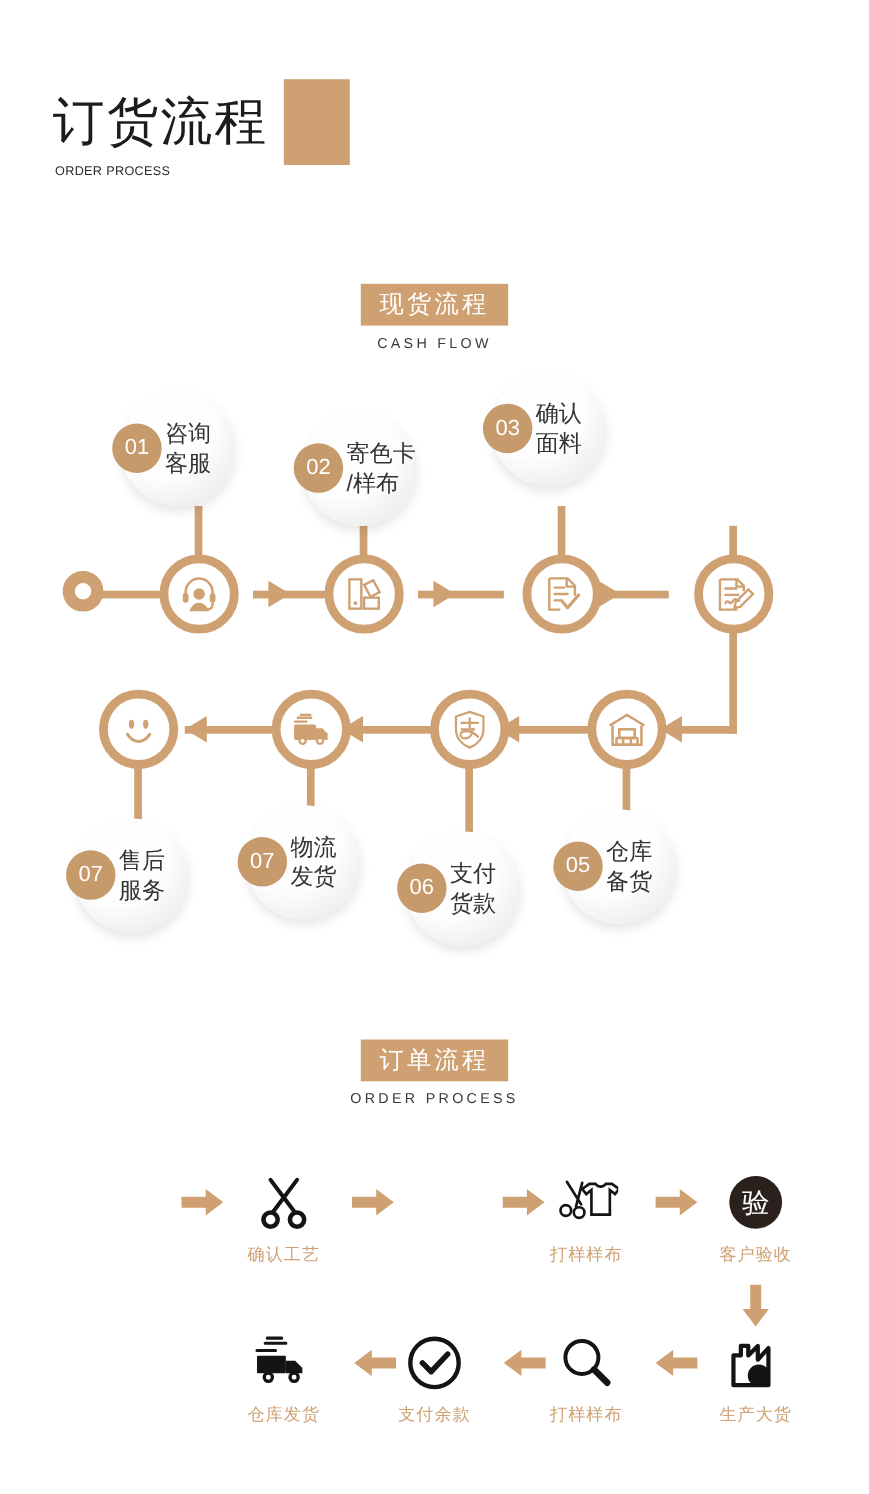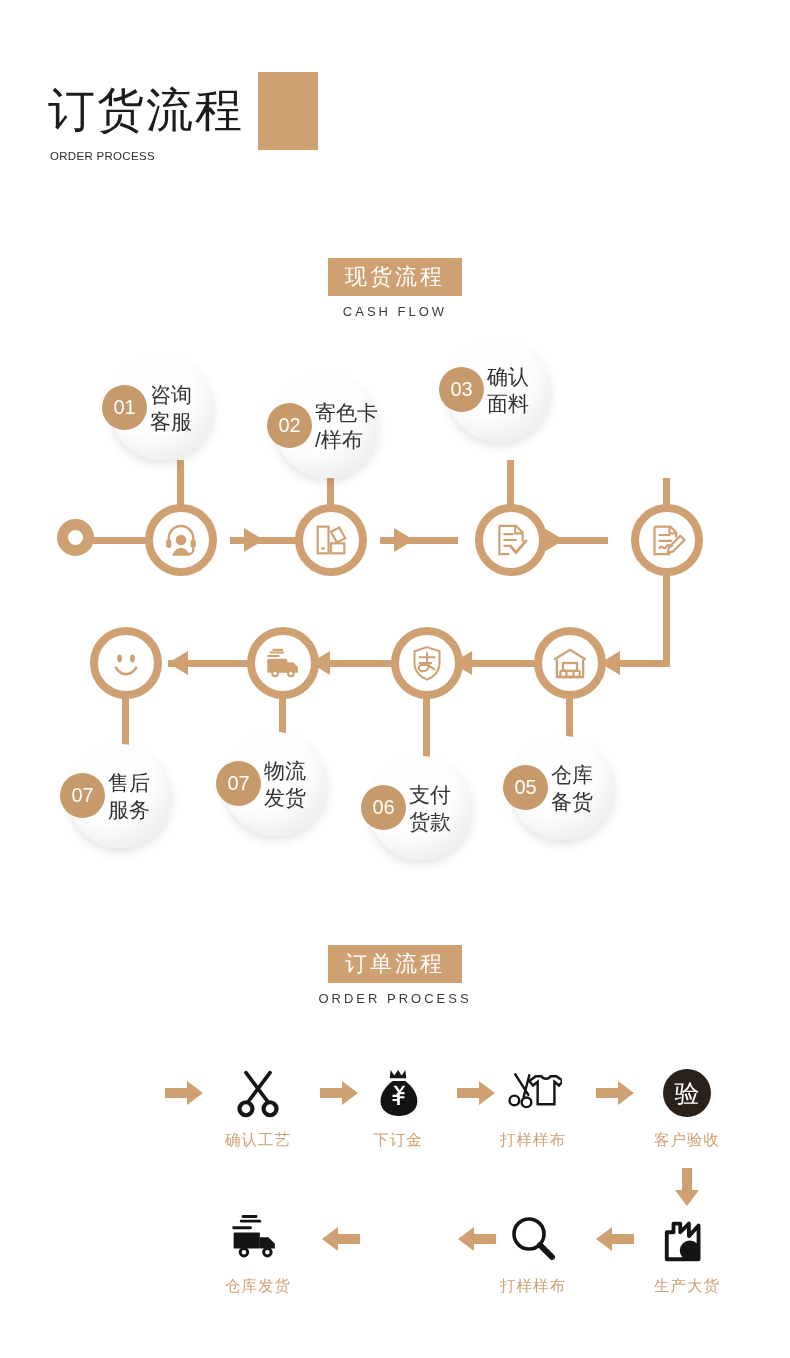--- a/index.html
+++ b/index.html
@@ -320,30 +320,20 @@
           <circle cx="40" cy="45" r="7" stroke-width="4.5"></circle>
         </svg>
       </div>
       <div class="blabel">确认工艺</div>
     </div>
 
     <svg class="fat-arrow" style="left:318px; top:16px;" viewBox="0 0 42 30">
       <path d="M2 10h22V3l16 12-16 12v-7H2z" fill="#cfa172"></path>
     </svg>
 
-    <div class="bcell" style="left:343px;">
-      <div class="bicon">
-        <svg width="46" height="54" viewBox="0 0 50 58" fill="#141414">
-          <path d="M17 4l4 6 4-6 4 6 4-6 1 9H16z"></path>
-          <path d="M19 16h14c8 6 13 14 13 22 0 10-9 16-20 16S6 48 6 38c0-8 5-16 13-22z"></path>
-          <path d="M25 28l-5-7h3.5l3.2 5 3.2-5H33l-5 7h4v2.4h-5v2h5v2.4h-5V42h-3v-4.2h-5v-2.4h5v-2h-5V31h4z" fill="#fff"></path>
-        </svg>
-      </div>
-      <div class="blabel">下订金</div>
-    </div>
 
     <svg class="fat-arrow" style="left:455px; top:16px;" viewBox="0 0 42 30">
       <path d="M2 10h22V3l16 12-16 12v-7H2z" fill="#cfa172"></path>
     </svg>
 
     <div class="bcell" style="left:478px;">
       <div class="bicon">
         <svg width="58" height="54" viewBox="0 0 62 58" fill="none" stroke="#141414" stroke-width="2.6" stroke-linecap="round">
           <path d="M27 10l-6 23M12 9l14 22"></path>
           <circle cx="11" cy="37" r="5.2"></circle>
@@ -385,20 +375,29 @@
           <circle cx="42" cy="40" r="4" fill="#fff" stroke="#141414" stroke-width="3.2"></circle>
         </svg>
       </div>
       <div class="blabel">仓库发货</div>
     </div>
 
     <svg class="fat-arrow" style="left:320px; top:16px;" viewBox="0 0 42 30">
       <path d="M40 10H18V3L2 15l16 12v-7h22z" fill="#cfa172"></path>
     </svg>
 
+    <div class="bcell" style="left:340px;">
+      <div class="bicon">
+        <svg width="52" height="52" viewBox="0 0 52 52" fill="none" stroke="#141414" stroke-width="4">
+          <circle cx="26" cy="26" r="22"></circle>
+          <path d="M15 26l8 8 15-16" stroke-width="5" stroke-linecap="round" stroke-linejoin="round"></path>
+        </svg>
+      </div>
+      <div class="blabel">支付余款</div>
+    </div>
 
     <svg class="fat-arrow" style="left:456px; top:16px;" viewBox="0 0 42 30">
       <path d="M40 10H18V3L2 15l16 12v-7h22z" fill="#cfa172"></path>
     </svg>
 
     <div class="bcell" style="left:478px;">
       <div class="bicon">
         <svg width="52" height="52" viewBox="0 0 52 52" fill="none" stroke="#141414" stroke-width="3.6">
           <circle cx="22" cy="21" r="15"></circle>
           <path d="M33 32l12 12" stroke-width="6" stroke-linecap="round"></path>

